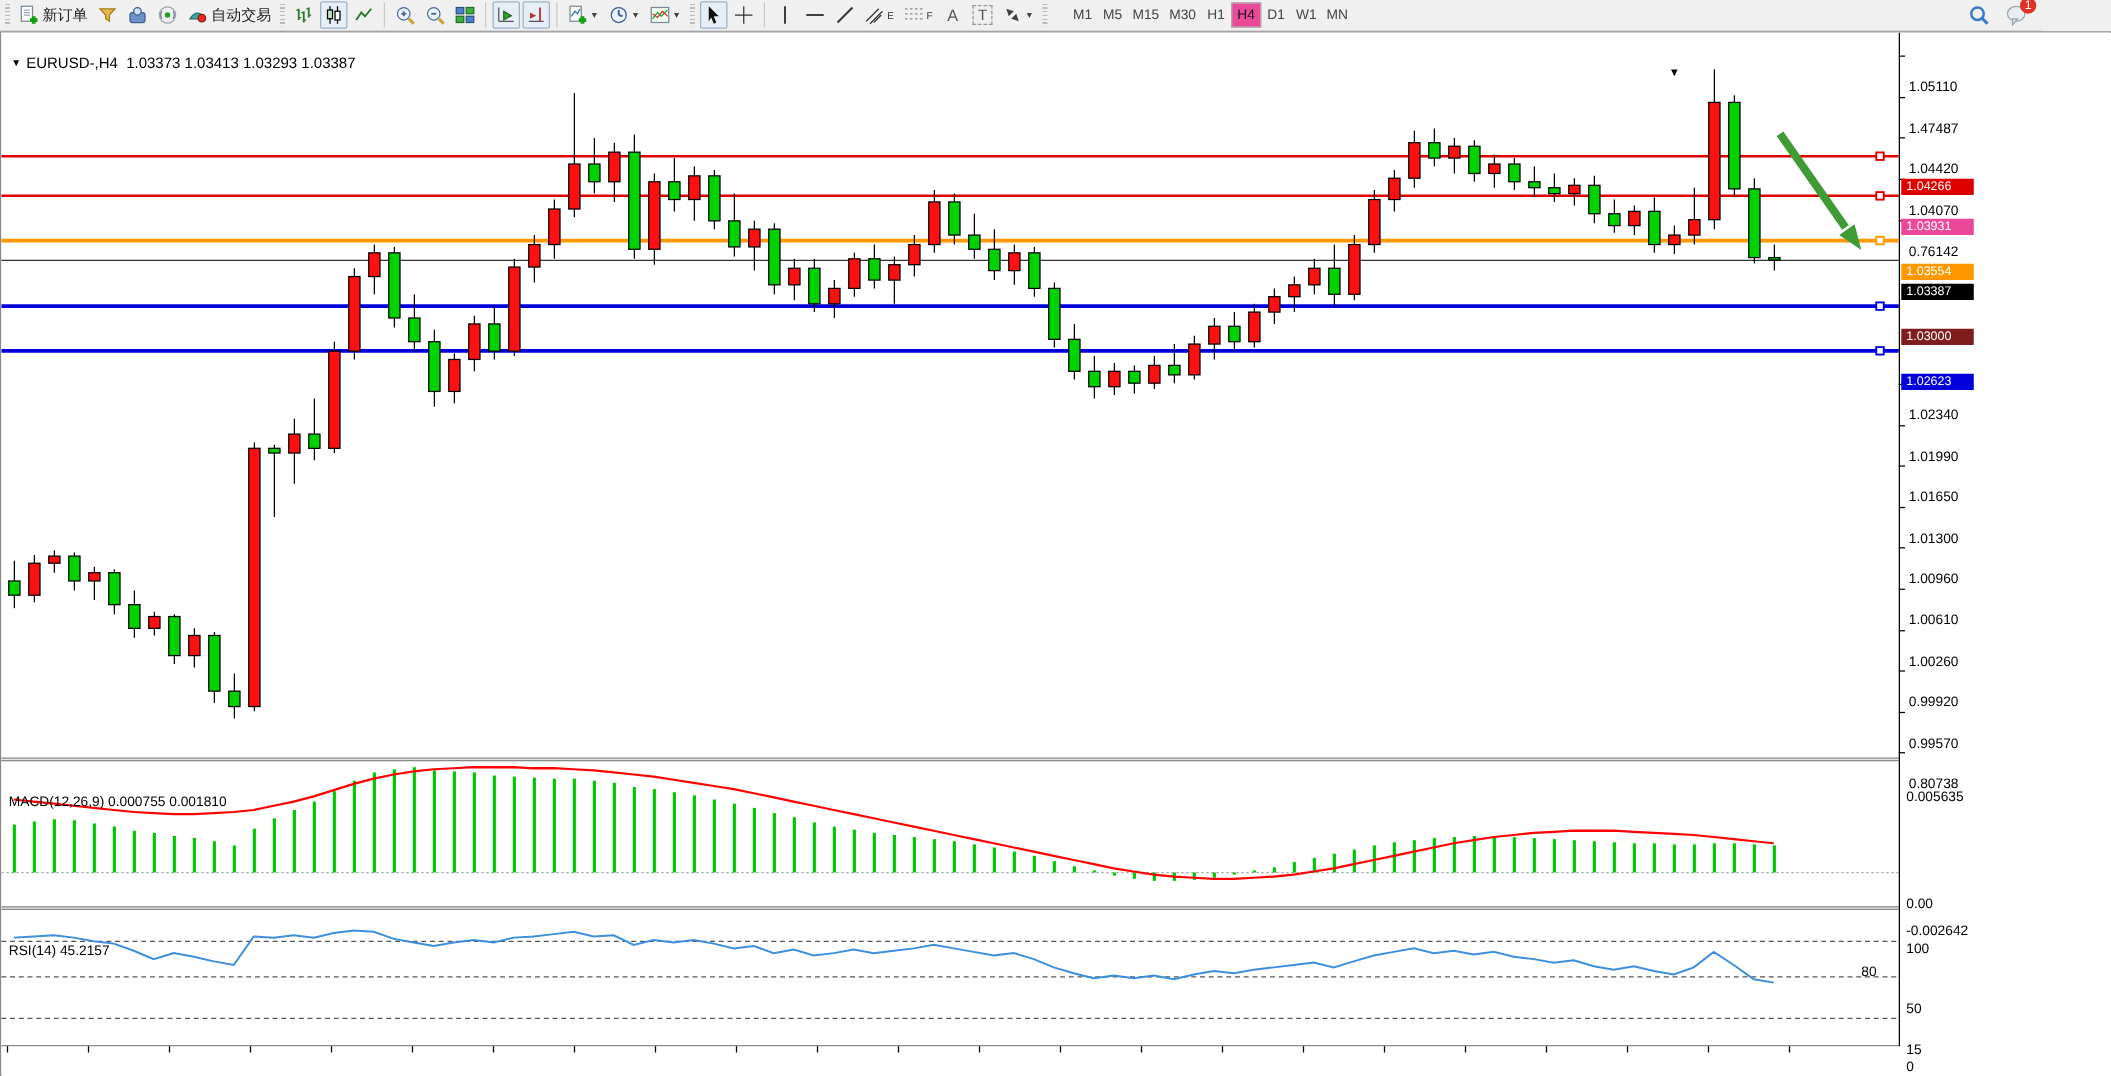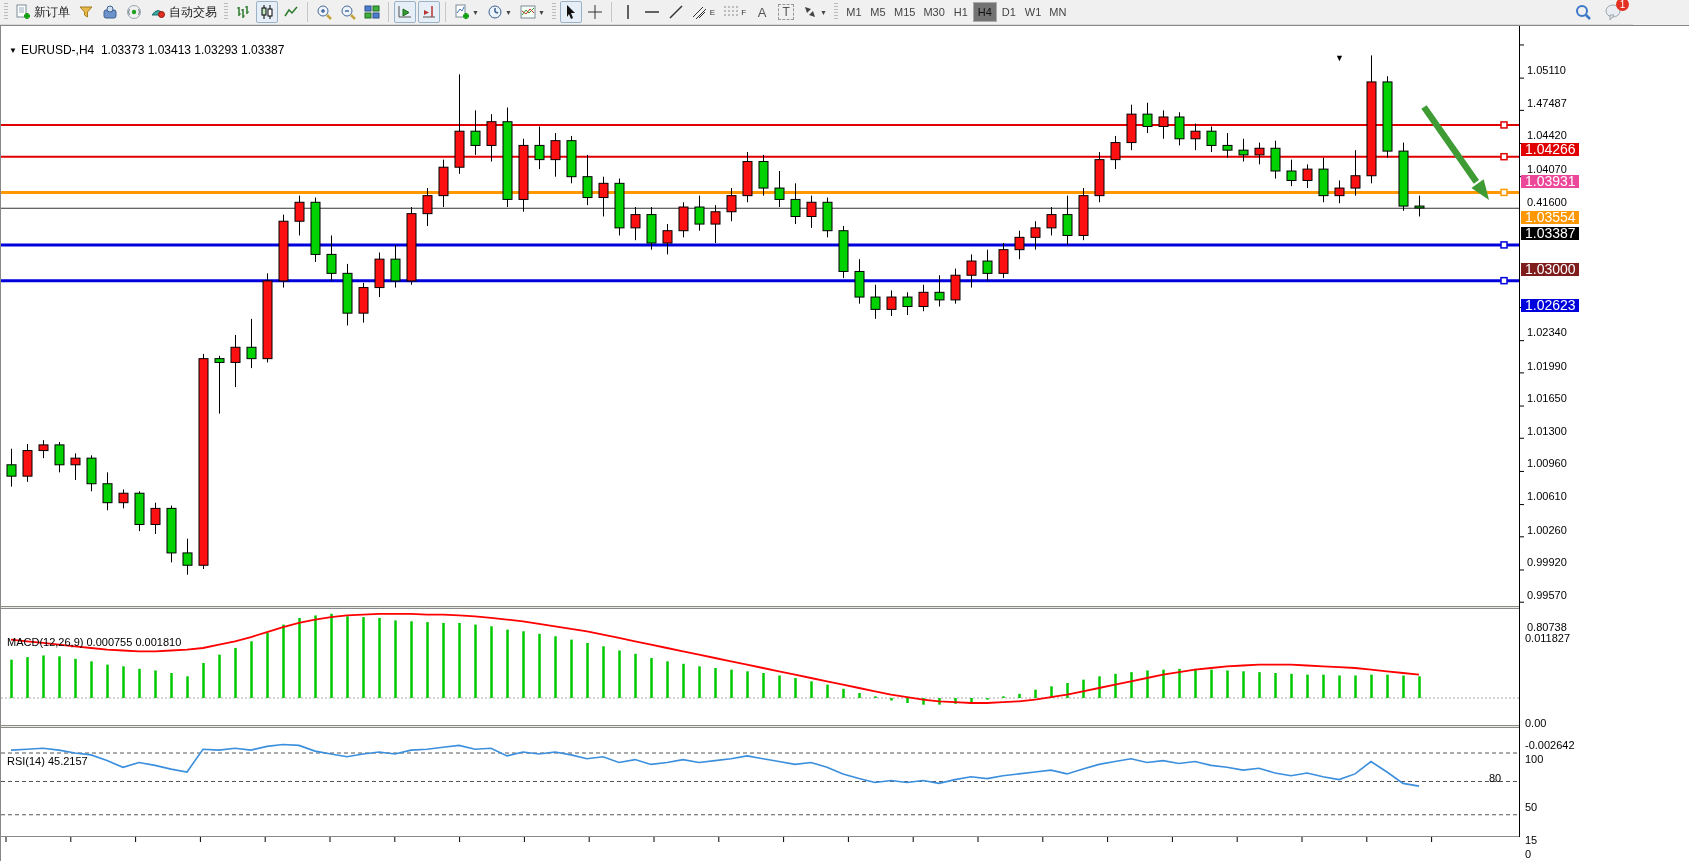--- a/index.html
+++ b/index.html
@@ -9,30 +9,30 @@
     border-bottom:1px solid #d8d8d8;display:flex;align-items:center;gap:2px;padding-left:2px;box-sizing:border-box;}
   .grip{width:4px;height:18px;margin:0 2px;background:repeating-linear-gradient(#bbb 0 1px,#f0f0f0 1px 3px);}
   .sep{width:1px;height:20px;background:#c8c8c8;margin:0 3px;}
   .tbtn{height:22px;min-width:22px;display:flex;align-items:center;justify-content:center;
     border:1px solid transparent;border-radius:2px;padding:0 2px;box-sizing:border-box;color:#333;font-size:12px;}
   .tbtn.pressed{background:#e6eef7;border:1px solid #9ab2c8;}
   .tbtn .lbl{margin-left:3px;font-size:12px;color:#222;white-space:nowrap;}
   .dd{font-size:7px;color:#444;margin-left:2px;}
   .tf{height:20px;min-width:24px;display:flex;align-items:center;justify-content:center;
     font-size:11px;color:#444;border:1px solid transparent;padding:0 3px;box-sizing:border-box;}
-  .tf.active{background:#737373;border:1px solid #aaa;color:#111;}
+  .tf.active{background:#ec4899;border:1px solid #aaa;color:#111;}
   #tb-right{margin-left:auto;display:flex;align-items:center;margin-right:8px;gap:6px;}
   .badge{position:absolute;right:-5px;top:-4px;background:#e33022;color:#fff;border-radius:50%;
     width:13px;height:13px;font-size:10px;display:flex;align-items:center;justify-content:center;}
   
   #chartwin{position:absolute;left:0;top:25px;width:1689px;height:836px;background:#fff;
     border:1px solid #888;box-sizing:border-box;}
   #plot{position:absolute;left:0;top:0;}
   .axlab{position:absolute;font-size:11px;color:#000;white-space:nowrap;}
-  .tag{position:absolute;left:1520px;width:58px;height:13px;color:#fff;font-size:14px;
+  .tag{position:absolute;left:1520px;width:58px;height:13px;color:#fff;font-size:10px;
     line-height:13px;padding-left:4px;box-sizing:border-box;}
   .panlab{position:absolute;font-size:11px;color:#000;white-space:nowrap;}
   #title{position:absolute;left:8px;top:17px;font-size:12px;color:#000;}
   #title .tri{font-size:8px;margin-right:4px;vertical-align:1px;}
   svg{display:block;}
 </style>
 </head>
 <body>
 
 <div id="toolbar">
@@ -289,21 +289,21 @@
     <span>
       <svg width="16" height="16">
           <polygon points="3,3 9,5 5,9" fill="#444"></polygon>
           <polygon points="13,13 7,11 11,7" fill="#444"></polygon>
         </svg>
     </span>
       <span class="dd">▼</span>
   </div>
 
   <div class="grip"></div>
-  <div id="tf-group" style="display: flex;">
+  <div id="tf-group" style="display: flex; margin-left: 12px;">
       <div class="tf">M1</div>
       <div class="tf">M5</div>
       <div class="tf">M15</div>
       <div class="tf">M30</div>
       <div class="tf">H1</div>
       <div class="tf active">H4</div>
       <div class="tf">D1</div>
       <div class="tf">W1</div>
       <div class="tf">MN</div>
     </div>
@@ -664,38 +664,38 @@
       <line x1="1236.2" y1="811" x2="1236.2" y2="816" stroke="#000" stroke-width="1"></line>
       <line x1="1301" y1="811" x2="1301" y2="816" stroke="#000" stroke-width="1"></line>
       <line x1="1365.8" y1="811" x2="1365.8" y2="816" stroke="#000" stroke-width="1"></line>
       <line x1="1430.6" y1="811" x2="1430.6" y2="816" stroke="#000" stroke-width="1"></line>
     </svg>
   <div id="labels">
       <div class="axlab" style="left:1526px;top:38px">1.05110</div>
       <div class="axlab" style="left:1526px;top:71px">1.47487</div>
       <div class="axlab" style="left:1526px;top:103px">1.04420</div>
       <div class="axlab" style="left:1526px;top:137px">1.04070</div>
-      <div class="axlab" style="left:1526px;top:170px">0.41600</div>
+      <div class="axlab" style="left:1526px;top:170px">0.76142</div>
       <div class="axlab" style="left:1526px;top:300px">1.02340</div>
       <div class="axlab" style="left:1526px;top:334px">1.01990</div>
       <div class="axlab" style="left:1526px;top:366px">1.01650</div>
       <div class="axlab" style="left:1526px;top:399px">1.01300</div>
       <div class="axlab" style="left:1526px;top:431px">1.00960</div>
       <div class="axlab" style="left:1526px;top:464px">1.00610</div>
       <div class="axlab" style="left:1526px;top:498px">1.00260</div>
       <div class="axlab" style="left:1526px;top:530px">0.99920</div>
       <div class="axlab" style="left:1526px;top:563px">0.99570</div>
       <div class="axlab" style="left:1526px;top:595px">0.80738</div>
       <div class="tag" style="top:117px;background:#e00000">1.04266</div>
       <div class="tag" style="top:149px;background:#ec4899">1.03931</div>
       <div class="tag" style="top:185px;background:#ff9800">1.03554</div>
       <div class="tag" style="top:237px;background:#7f1d1d">1.03000</div>
       <div class="tag" style="top:273px;background:#0000dd">1.02623</div>
       <div class="tag" style="top:201px;background:#000">1.03387</div>
-      <div class="axlab" style="left:1524px;top:606px">0.011827</div>
+      <div class="axlab" style="left:1524px;top:606px">0.005635</div>
       <div class="axlab" style="left:1524px;top:691px">0.00</div>
       <div class="axlab" style="left:1524px;top:713px">-0.002642</div>
       <div class="axlab" style="left:1524px;top:727px">100</div>
       <div class="axlab" style="left:1488px;top:746px">80</div>
       <div class="axlab" style="left:1524px;top:775px">50</div>
       <div class="axlab" style="left:1524px;top:808px">15</div>
       <div class="axlab" style="left:1524px;top:822px">0</div>
     </div>
 
   <div id="title">

